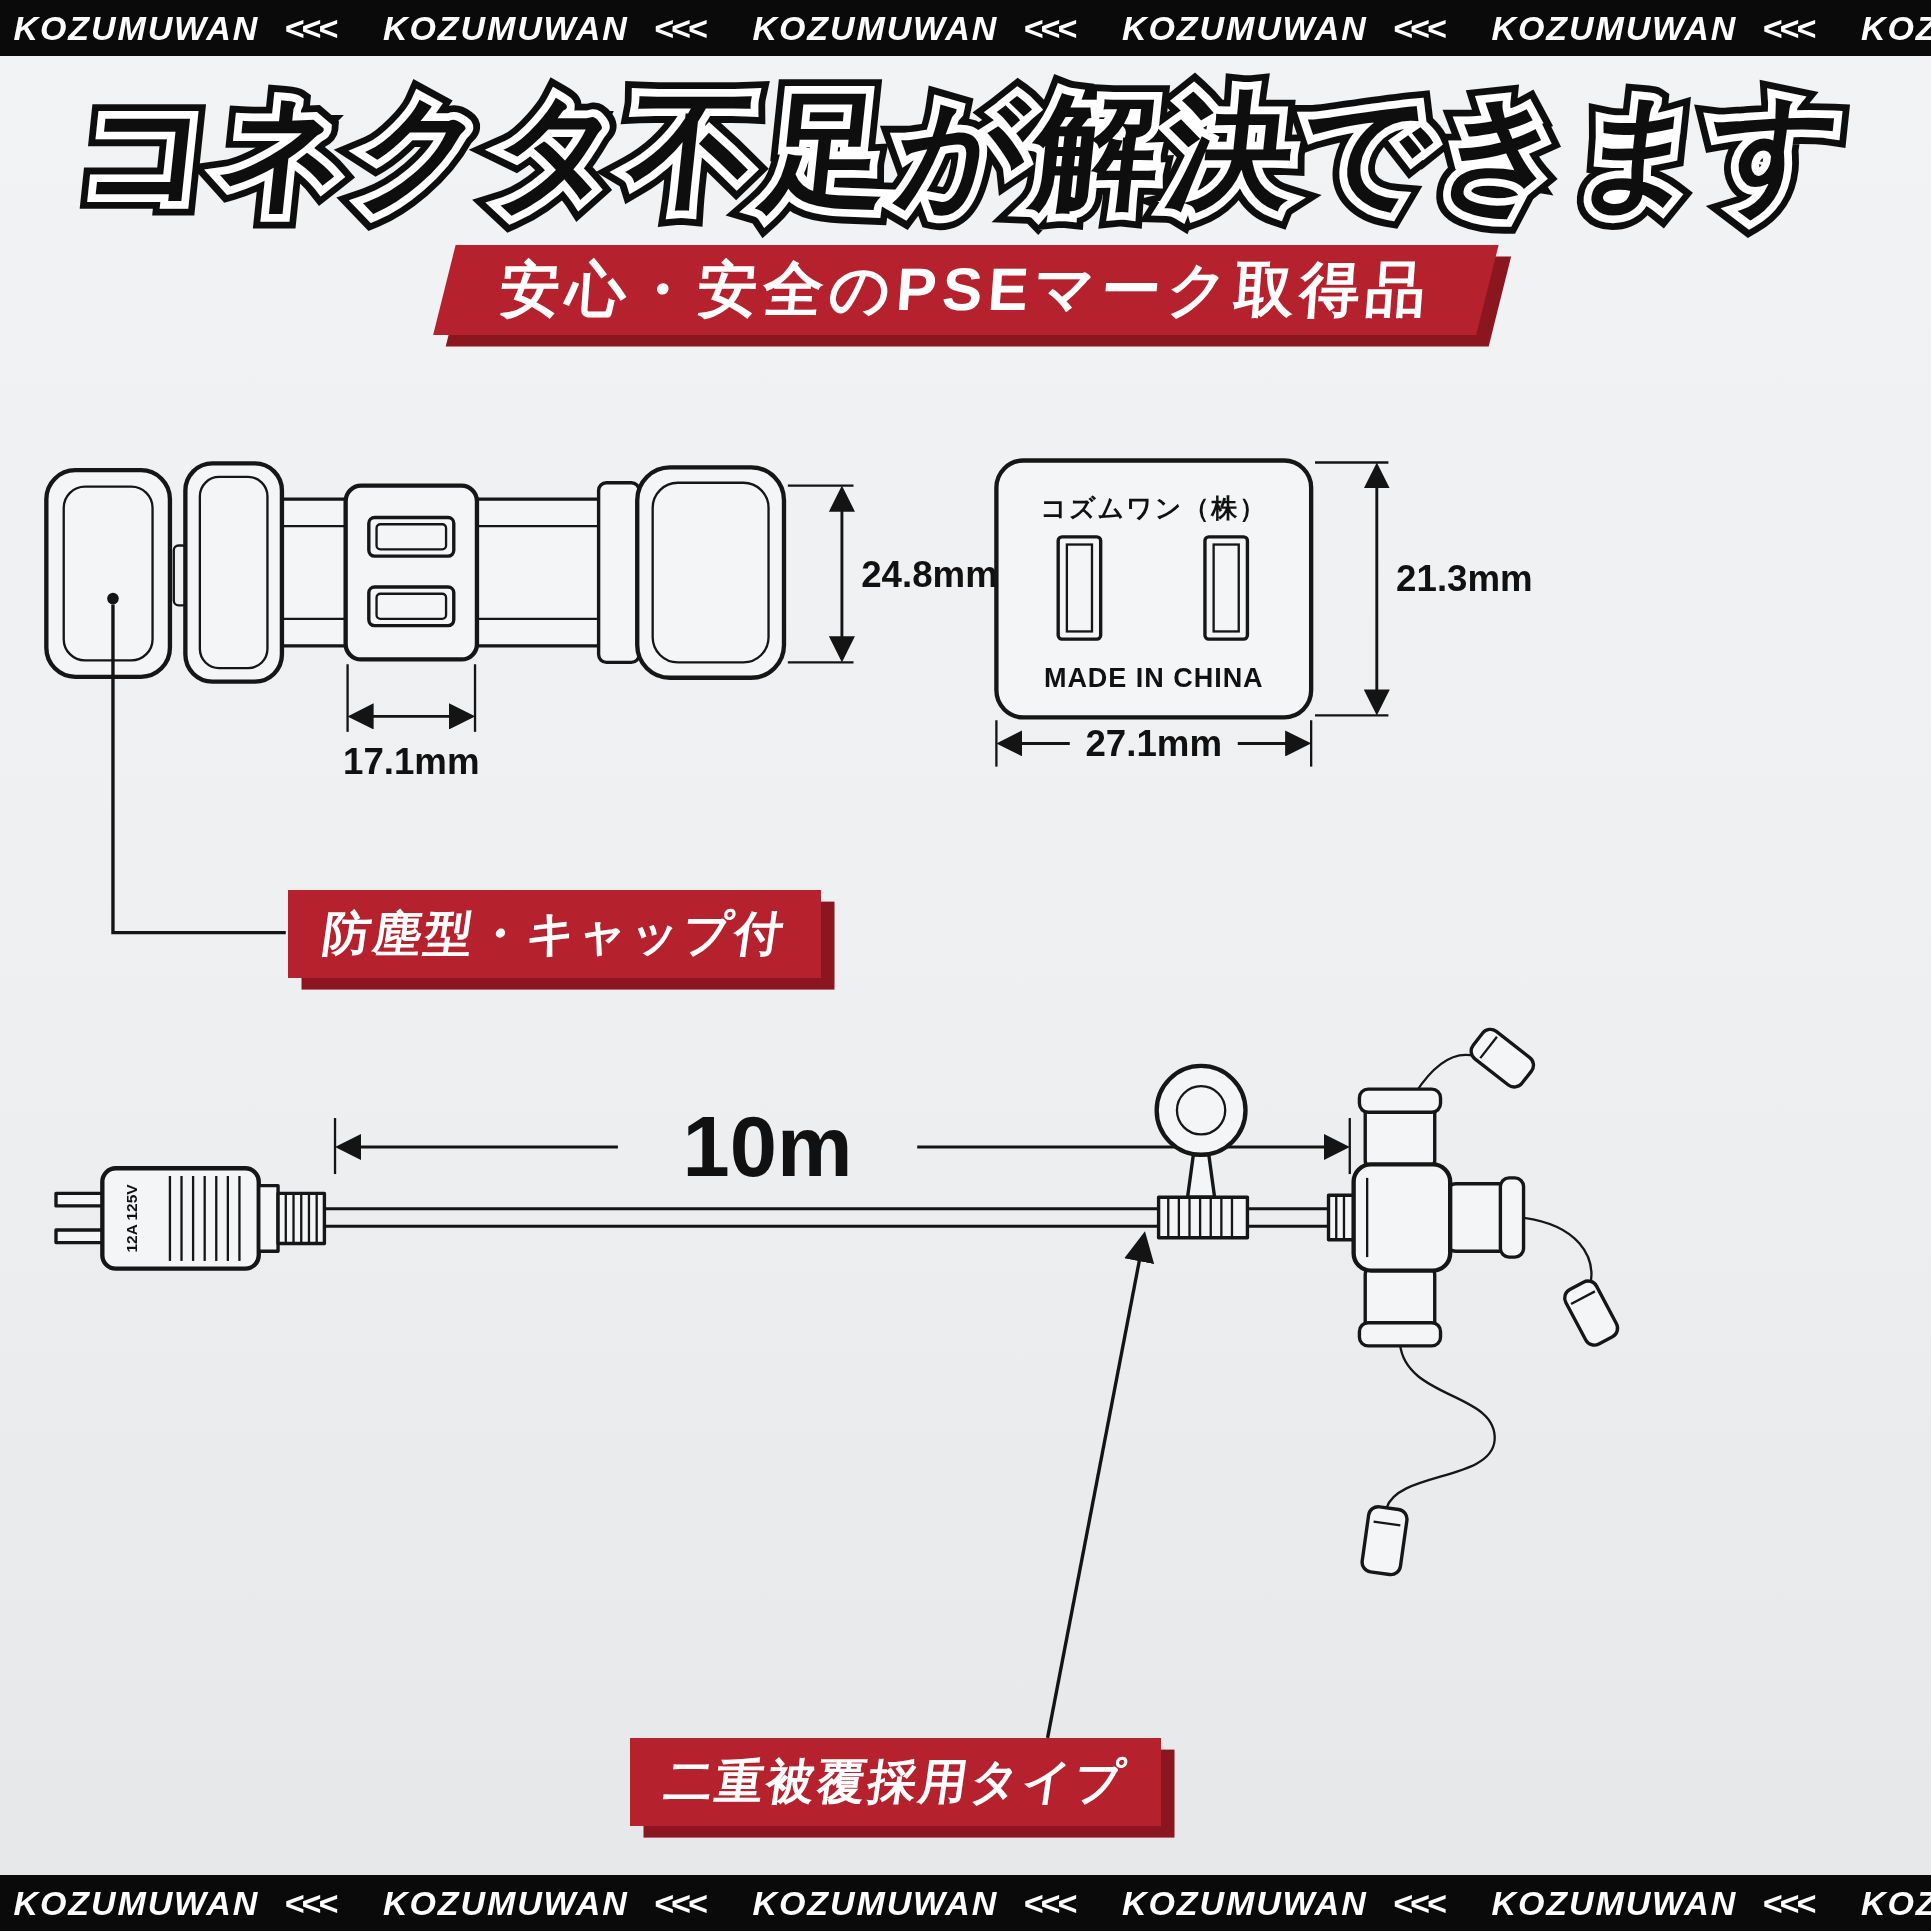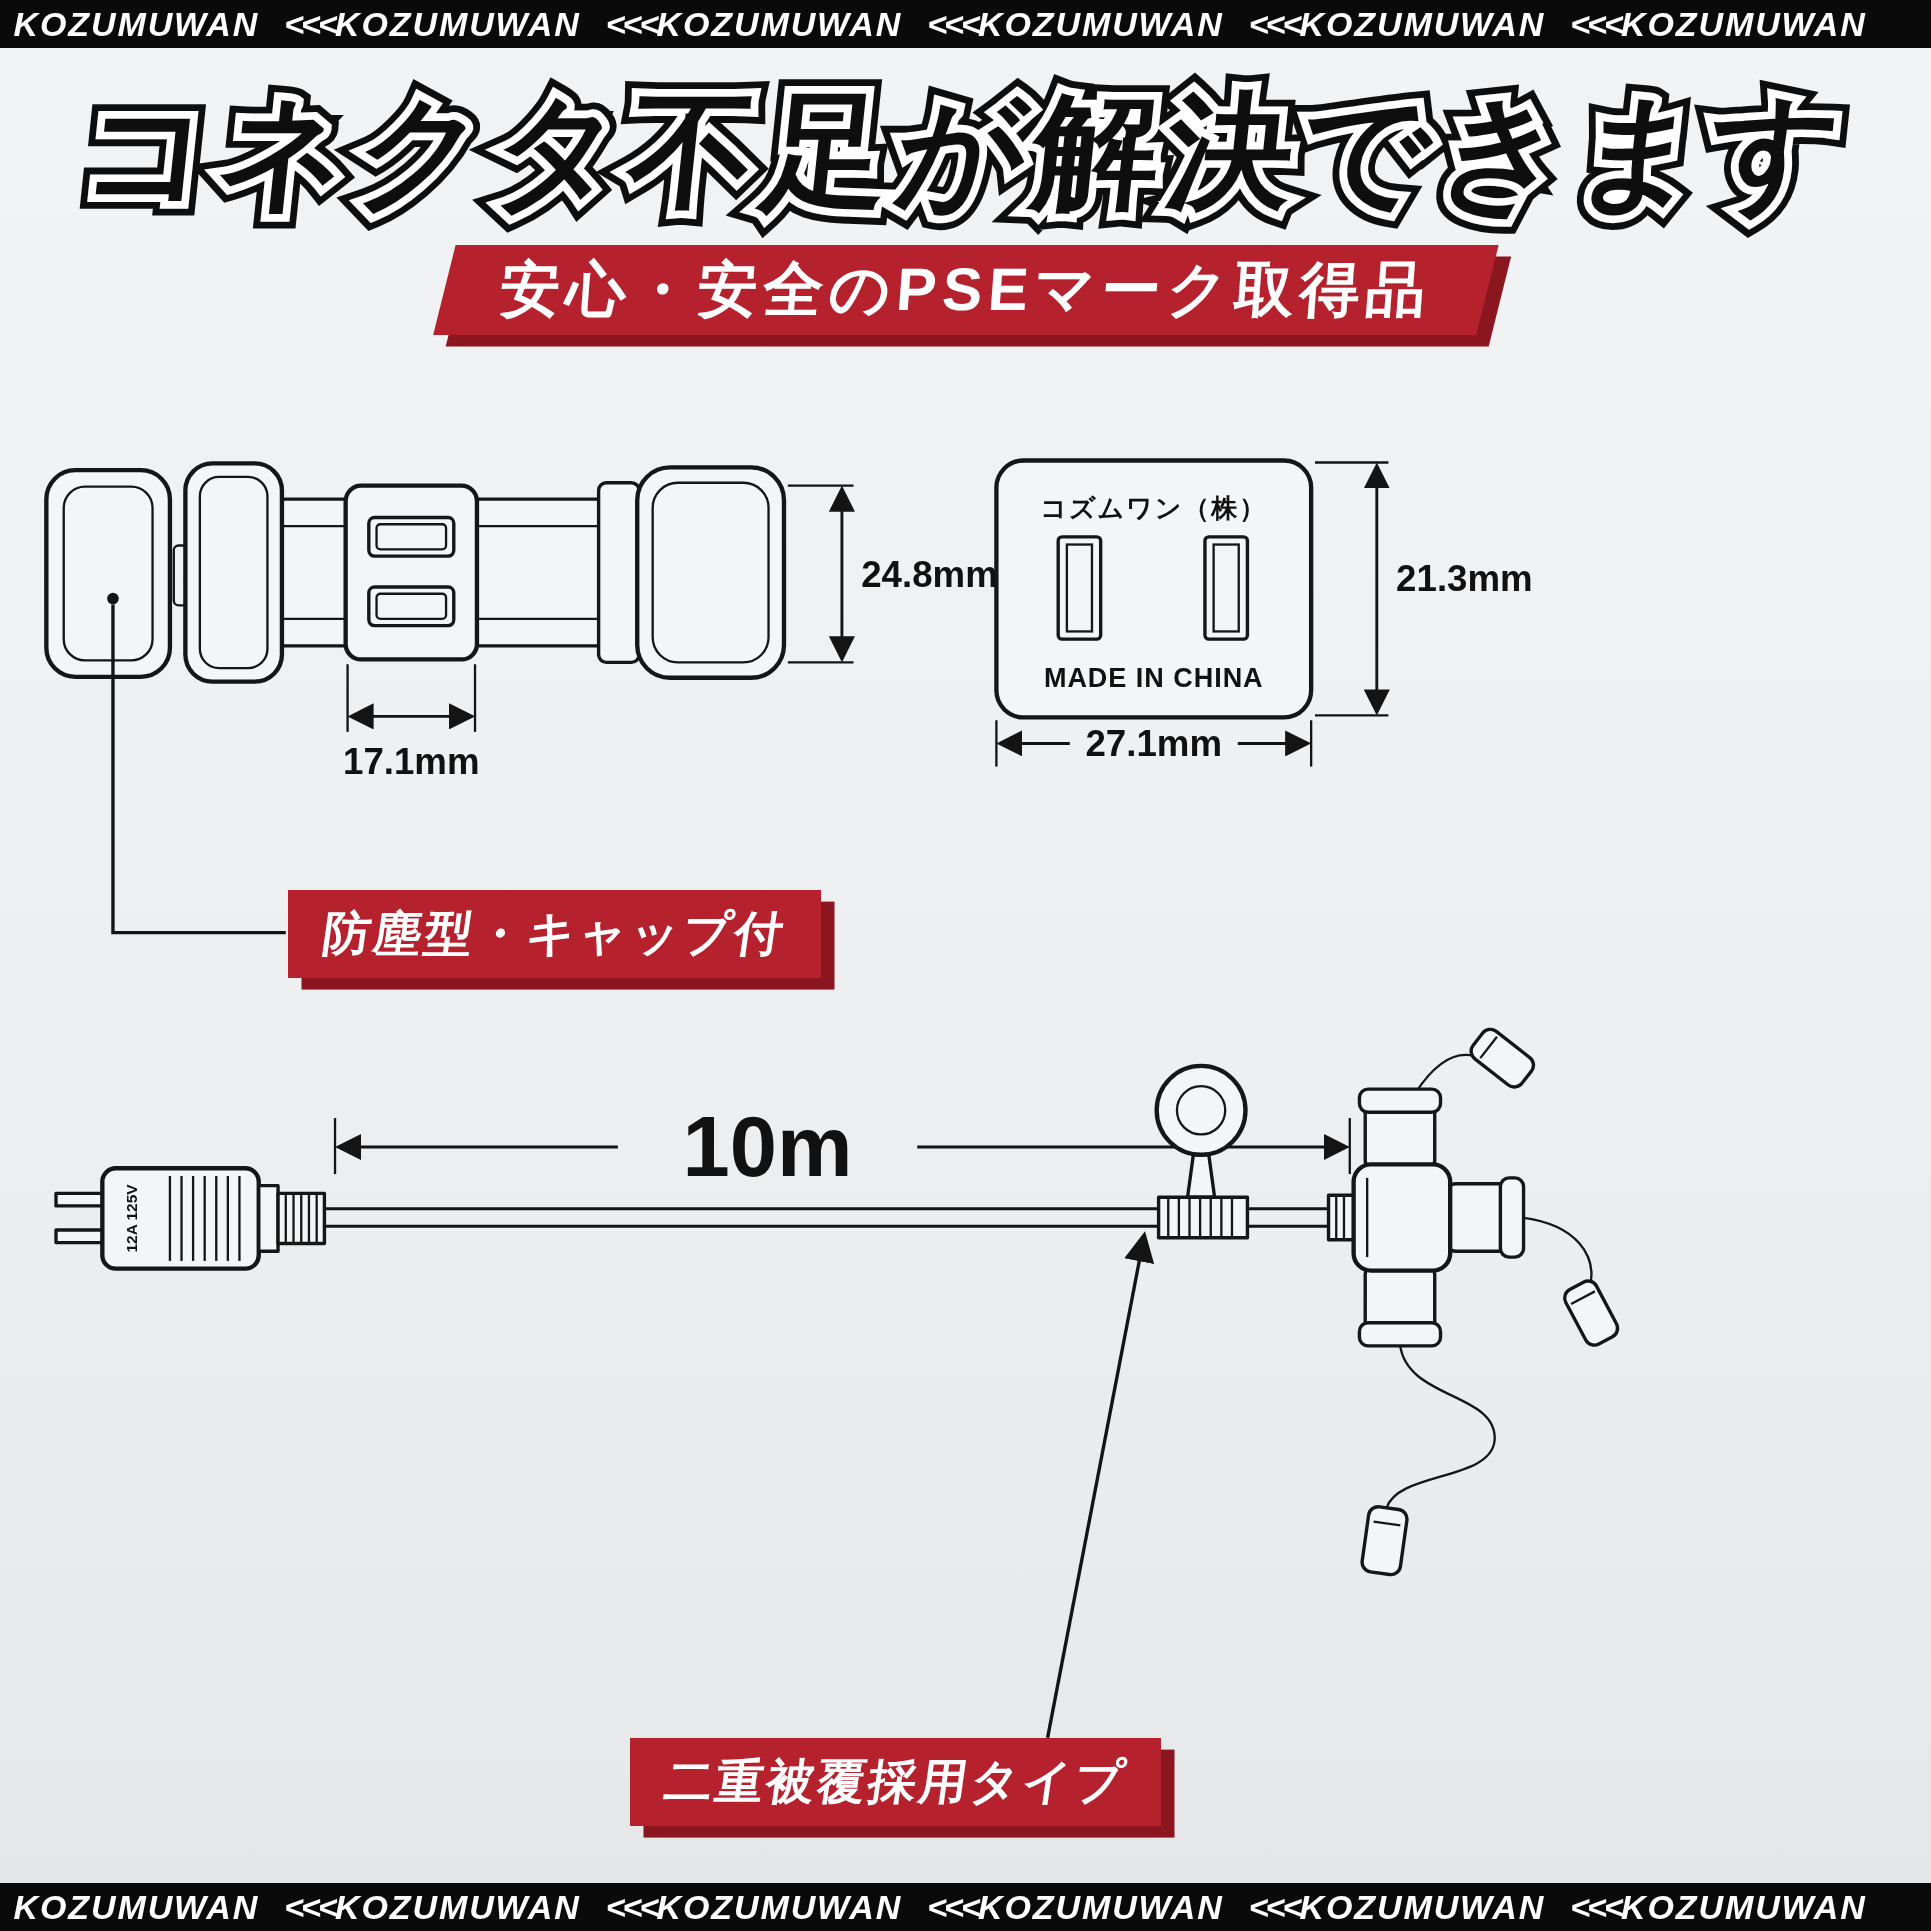--- a/index.html
+++ b/index.html
@@ -1,22 +1,22 @@
 <!DOCTYPE html>
 <html><head>
 <meta charset="utf-8">
 <style>
   html,body{margin:0;padding:0;}
   body{font-family:"Liberation Sans","DejaVu Sans",sans-serif;}
   .page{position:relative;width:1931px;height:1931px;overflow:hidden;
         background:linear-gradient(180deg,#f2f3f4 0%,#edeff0 55%,#e5e7e9 100%);}
 
   
-  .banner{position:absolute;left:0;width:100%;height:48px;background:#0a0a0a;
-          display:flex;align-items:center;padding:0 13.5px;overflow:hidden;white-space:nowrap;box-sizing:border-box;}
+  .banner{position:absolute;left:0;width:100%;height:56px;background:#0a0a0a;
+          display:flex;align-items:center;gap:48px;padding:0 13.5px;overflow:hidden;white-space:nowrap;box-sizing:border-box;}
   .banner-top{top:0}
   .banner-bottom{bottom:0}
   .banner-item{display:flex;align-items:center;gap:25px;color:#ffffff;
                font-style:italic;font-weight:900;font-size:34px;letter-spacing:1.9px;flex:0 0 auto;}
   .chev{letter-spacing:-2.9px;}
 
   
   .headline-wrap{position:absolute;top:81px;left:0;width:100%;text-align:center;transform:skewX(-6deg);}
   .headline{position:relative;display:inline-block;margin:0;font-size:126px;font-weight:900;
             letter-spacing:7.7px;line-height:1.12;color:#0e0e0e;white-space:nowrap;}

